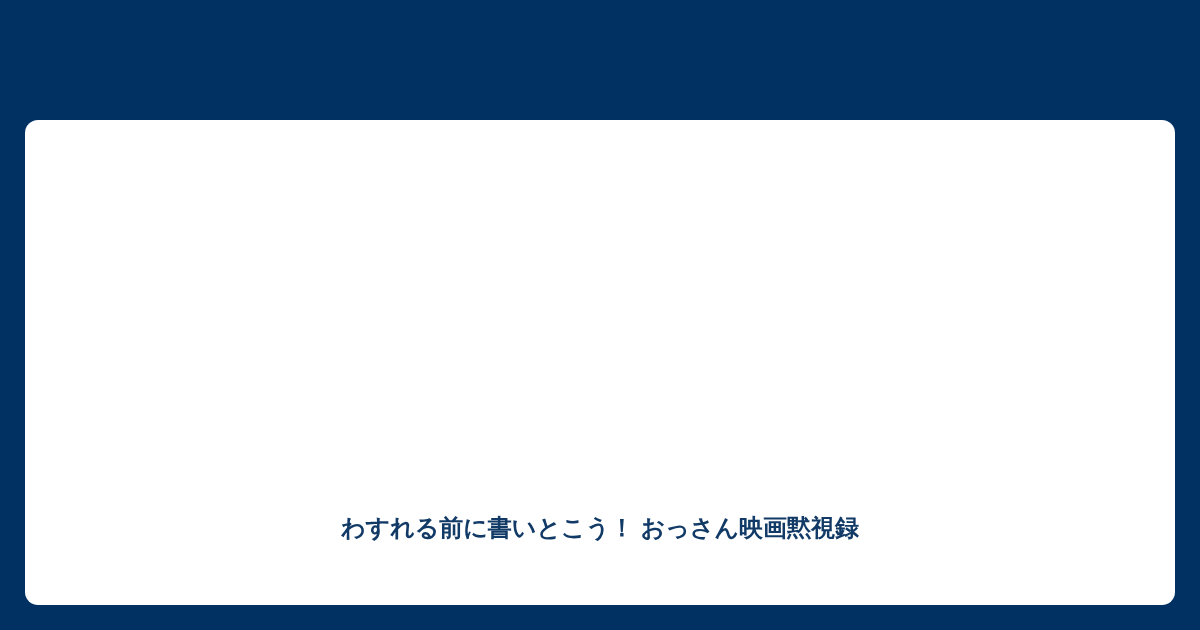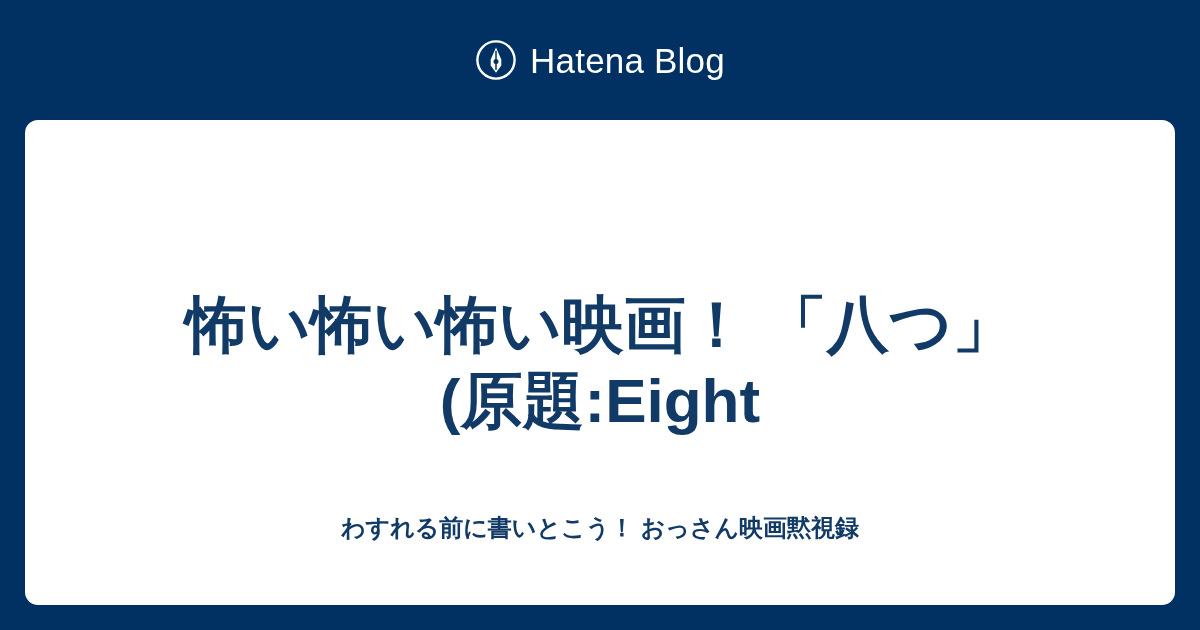--- a/index.html
+++ b/index.html
@@ -88,36 +88,21 @@
     font-weight: 700;
     line-height: 1.3;
     letter-spacing: 0px;
   }
 </style>
 </head>
 <body>
 
 <div class="canvas">
 
-  <div class="brand">
-    <span class="brand-logo-wrap">
-      <svg class="brand-logo" viewBox="0 0 42 42" xmlns="http://www.w3.org/2000/svg">
-        <circle cx="21" cy="21" r="18.6" fill="none" stroke="#ffffff" stroke-width="2.4"></circle>
-        <path d="M21 8.4 L26.3 20.6 L26.3 26.4 L21 33.8 L15.7 26.4 L15.7 20.6 Z" fill="#ffffff"></path>
-        <path d="M21 12.6 L21 30.2" stroke="#013063" stroke-width="1.5" stroke-linecap="round"></path>
-        <circle cx="21" cy="22.6" r="2.5" fill="#013063"></circle>
-      </svg>
-    </span>
-    <span class="brand-name">Hatena Blog</span>
-  </div>
 
   <div class="card">
 
-    <h1 class="entry-title">
-      <span>怖い怖い怖い映画！ 「八つ」</span><br>
-      <span>(原題:Eight</span>
-    </h1>
 
     <div class="blog-title">わすれる前に書いとこう！ おっさん映画黙視録</div>
 
   </div>
 
 </div>
 
 </body></html>

